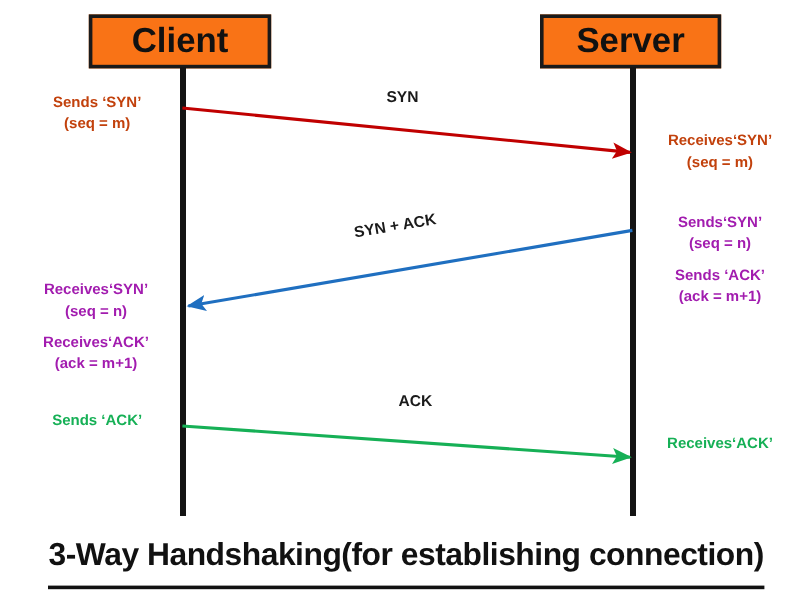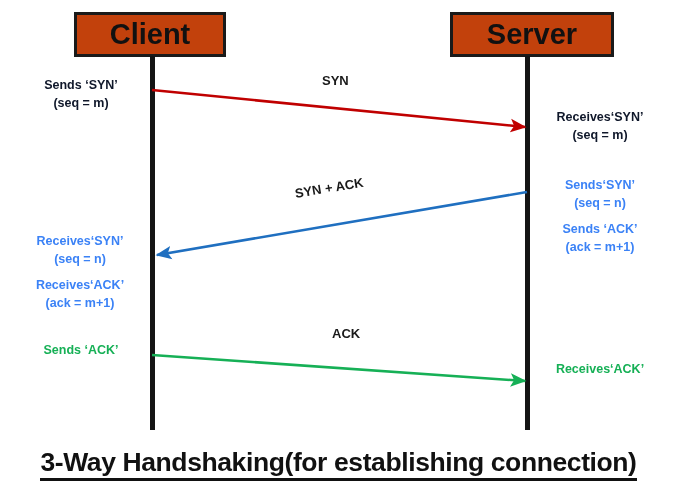--- a/index.html
+++ b/index.html
@@ -22,31 +22,31 @@
     top: 0;
     width: 677px;
     height: 493px;
   }
 
   
   .endpoint-box {
     position: absolute;
     box-sizing: border-box;
     border: 3px solid #1a1a1a;
-    background: #c2410c;
+    background: #f97316;
     display: flex;
     align-items: center;
     justify-content: center;
     font-weight: bold;
     font-size: 29px;
     color: #111111;
     letter-spacing: 0px;
   }
   #client-box { left: 74px;  top: 12px; width: 152px; height: 45px; }
-  #server-box { left: 450px; top: 12px; width: 164px; height: 45px; }
+  #server-box { left: 450px; top: 12px; width: 151px; height: 45px; }
 
   
   .lifeline {
     position: absolute;
     width: 5px;
     background: #141414;
     top: 56px;
     height: 374px;
   }
   #client-lifeline { left: 150px; }
@@ -55,22 +55,22 @@
   
   .note {
     position: absolute;
     font-size: 12.5px;
     font-weight: bold;
     line-height: 1.45;
     white-space: nowrap;
   }
   .note .line { display: block; }
 
-  .c-red   { color: #0f172a; }
-  .c-blue  { color: #3b82f6; }
+  .c-red   { color: #c2410c; }
+  .c-blue  { color: #a21caf; }
   .c-green { color: #16b056; }
 
   
   #note-client-syn    { left: 18px; top: 76px;  width: 126px; text-align: center; }
   #note-client-rcv    { left: 14px; top: 232px; width: 132px; text-align: center; }
   #note-client-rcvack { left: 14px; top: 276px; width: 132px; text-align: center; }
   #note-client-ack    { left: 18px; top: 341px; width: 126px; text-align: center; }
 
   
   #note-server-rcvsyn { left: 534px; top: 108px; width: 132px; text-align: center; }
@@ -97,21 +97,21 @@
     top: 447px;
     width: 677px;
     text-align: center;
     font-size: 26.5px;
     font-weight: bold;
     color: #111111;
     letter-spacing: -0.4px;
   }
   #caption .cap-text {
     border-bottom: 3px solid #111111;
-    padding-bottom: 0;
+    padding-bottom: 10px;
     display: inline-block;
   }
 </style>
 </head>
 <body>
 
 <div id="diagram">
 
   <div id="client-box" class="endpoint-box">
     <span>Client</span>

